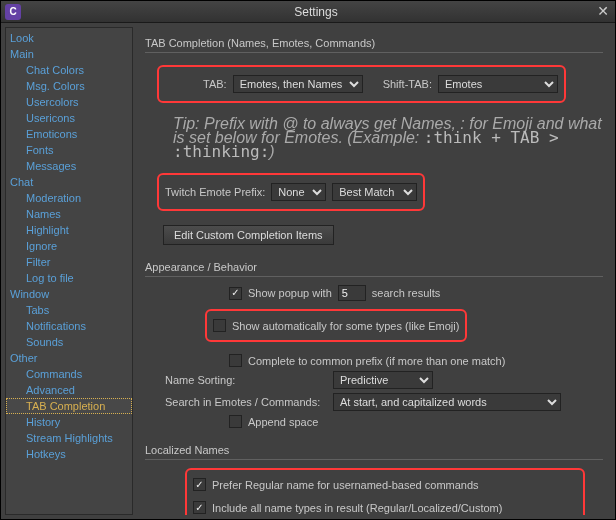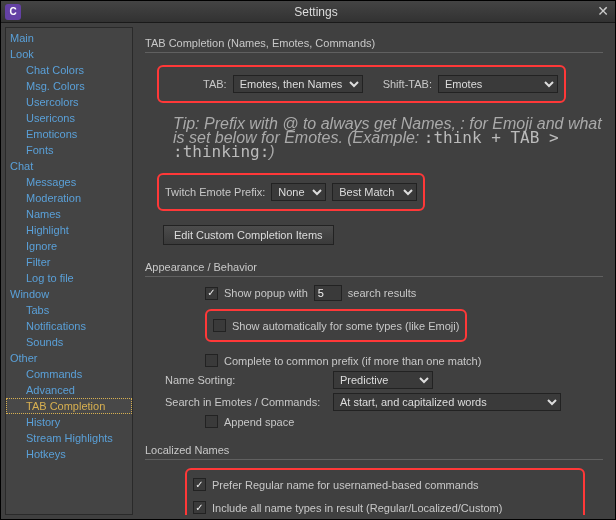--- a/index.html
+++ b/index.html
@@ -117,45 +117,45 @@
     margin:6px 0 10px 28px; font-size:16px;
     line-height:14px;
   }
   .tip .code { font-family:monospace; font-style:normal; color:#bbb; }
   .cb { width:13px;height:13px;flex:0 0 13px;
     border:1px solid #222;background:#3a3a3a;
     display:inline-flex;align-items:center;justify-content:center;
     color:#eee;font-size:10px;line-height:10px;
   }
   .cb.checked::after{content:"✓";}
-  .indent1 { margin-left:60px; }
+  .indent1 { margin-left:84px; }
   .pair { display:flex; align-items:center; gap:8px; margin:4px 0 4px 20px;}
   .pair .lbl { width:160px; }
 </style>
 </head>
 <body>
 
 <div class="window">
   <div class="titlebar">
     <div class="app-icon">C</div>
     <div class="title">Settings</div>
     <div class="close">✕</div>
   </div>
   <div class="body">
     <div class="sidebar" id="sidebar">
+        <div class="tree-item lvl0">Look</div>
         <div class="tree-item lvl0">Main</div>
-        <div class="tree-item lvl0">Look</div>
         <div class="tree-item lvl1">Chat Colors</div>
         <div class="tree-item lvl1">Msg. Colors</div>
         <div class="tree-item lvl1">Usercolors</div>
         <div class="tree-item lvl1">Usericons</div>
         <div class="tree-item lvl1">Emoticons</div>
         <div class="tree-item lvl1">Fonts</div>
+        <div class="tree-item lvl1">Messages</div>
         <div class="tree-item lvl0">Chat</div>
-        <div class="tree-item lvl1">Messages</div>
         <div class="tree-item lvl1">Moderation</div>
         <div class="tree-item lvl1">Names</div>
         <div class="tree-item lvl1">Highlight</div>
         <div class="tree-item lvl1">Ignore</div>
         <div class="tree-item lvl1">Filter</div>
         <div class="tree-item lvl1">Log to file</div>
         <div class="tree-item lvl0">Window</div>
         <div class="tree-item lvl1">Tabs</div>
         <div class="tree-item lvl1">Notifications</div>
         <div class="tree-item lvl1">Sounds</div>

